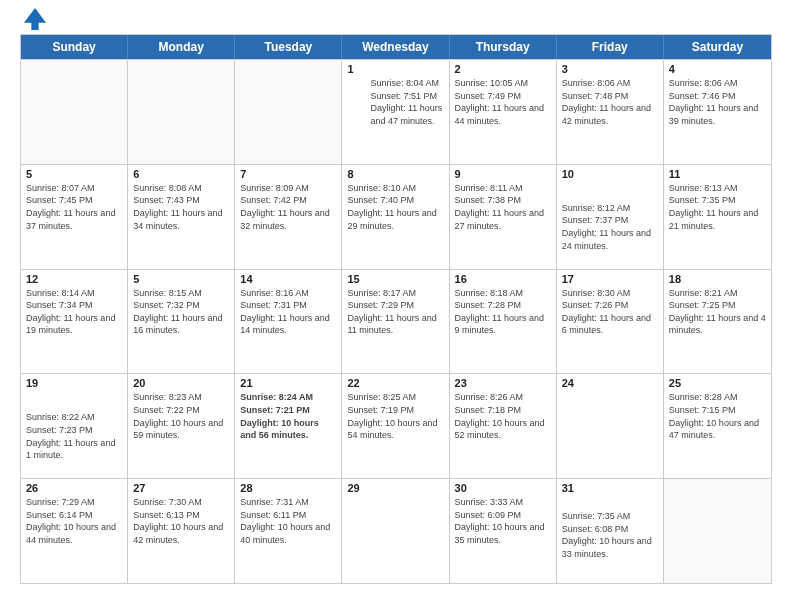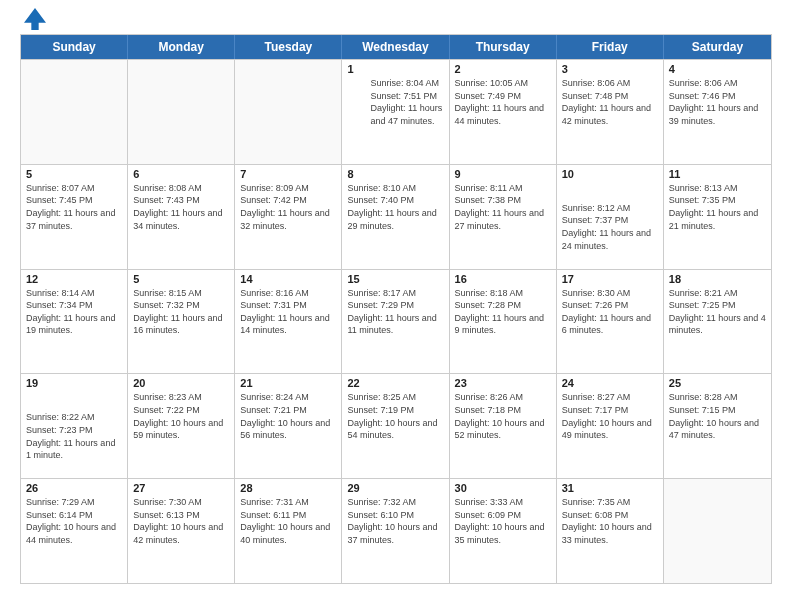--- a/index.html
+++ b/index.html
@@ -269,41 +269,38 @@
 Daylight: 11 hours and 1 minute.</div>
           </div>
           <div class="cal-cell">
             <div class="day-num">20</div>
             <div class="day-info" style="white-space: pre-line;">Sunrise: 8:23 AM
 Sunset: 7:22 PM
 Daylight: 10 hours and 59 minutes.</div>
           </div>
           <div class="cal-cell">
             <div class="day-num">21</div>
-            <div class="day-info" style="white-space: pre-line;">Sunrise: 8:24 AM
+            <div class="day-info" style="white-space: pre-line; font-weight: bold;">Sunrise: 8:24 AM
 Sunset: 7:21 PM
 Daylight: 10 hours and 56 minutes.</div>
           </div>
           <div class="cal-cell">
             <div class="day-num">22</div>
             <div class="day-info" style="white-space: pre-line;">Sunrise: 8:25 AM
 Sunset: 7:19 PM
 Daylight: 10 hours and 54 minutes.</div>
           </div>
           <div class="cal-cell">
             <div class="day-num">23</div>
             <div class="day-info" style="white-space: pre-line;">Sunrise: 8:26 AM
 Sunset: 7:18 PM
 Daylight: 10 hours and 52 minutes.</div>
           </div>
           <div class="cal-cell">
             <div class="day-num">24</div>
-            <div class="day-info" style="white-space: pre-line;">Sunrise: 8:27 AM
-Sunset: 7:17 PM
-Daylight: 10 hours and 49 minutes.</div>
           </div>
           <div class="cal-cell">
             <div class="day-num">25</div>
             <div class="day-info" style="white-space: pre-line;">Sunrise: 8:28 AM
 Sunset: 7:15 PM
 Daylight: 10 hours and 47 minutes.</div>
           </div>
         </div>
         <div class="cal-row">
           <div class="cal-cell">
@@ -319,33 +316,30 @@
 Daylight: 10 hours and 42 minutes.</div>
           </div>
           <div class="cal-cell">
             <div class="day-num">28</div>
             <div class="day-info" style="white-space: pre-line;">Sunrise: 7:31 AM
 Sunset: 6:11 PM
 Daylight: 10 hours and 40 minutes.</div>
           </div>
           <div class="cal-cell">
             <div class="day-num">29</div>
-            <div class="day-info" style="white-space: pre-line;">Sunrise: 7:32 AM
-Sunset: 6:10 PM
-Daylight: 10 hours and 37 minutes.</div>
           </div>
           <div class="cal-cell">
             <div class="day-num">30</div>
             <div class="day-info" style="white-space: pre-line;">Sunrise: 3:33 AM
 Sunset: 6:09 PM
 Daylight: 10 hours and 35 minutes.</div>
           </div>
           <div class="cal-cell">
             <div class="day-num">31</div>
-            <div class="day-info" style="white-space: pre-line;">Sunrise: 7:35 AM
+            <div class="day-info" style="white-space: pre-line; margin-top: 14px;">Sunrise: 7:35 AM
 Sunset: 6:08 PM
 Daylight: 10 hours and 33 minutes.</div>
           </div>
           <div class="cal-cell empty"></div>
         </div>
       </div>
   </div>
 </div>
 
 </body></html>

